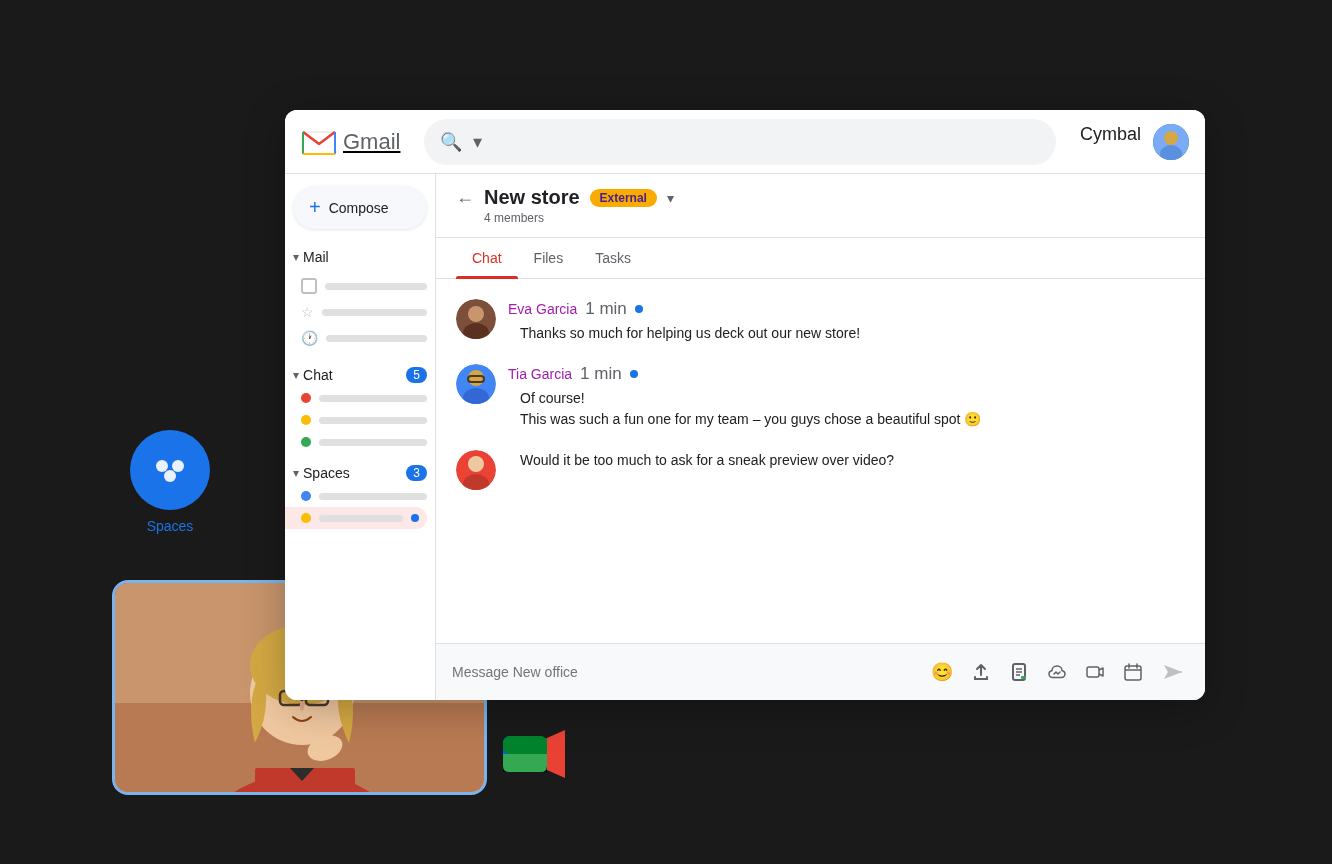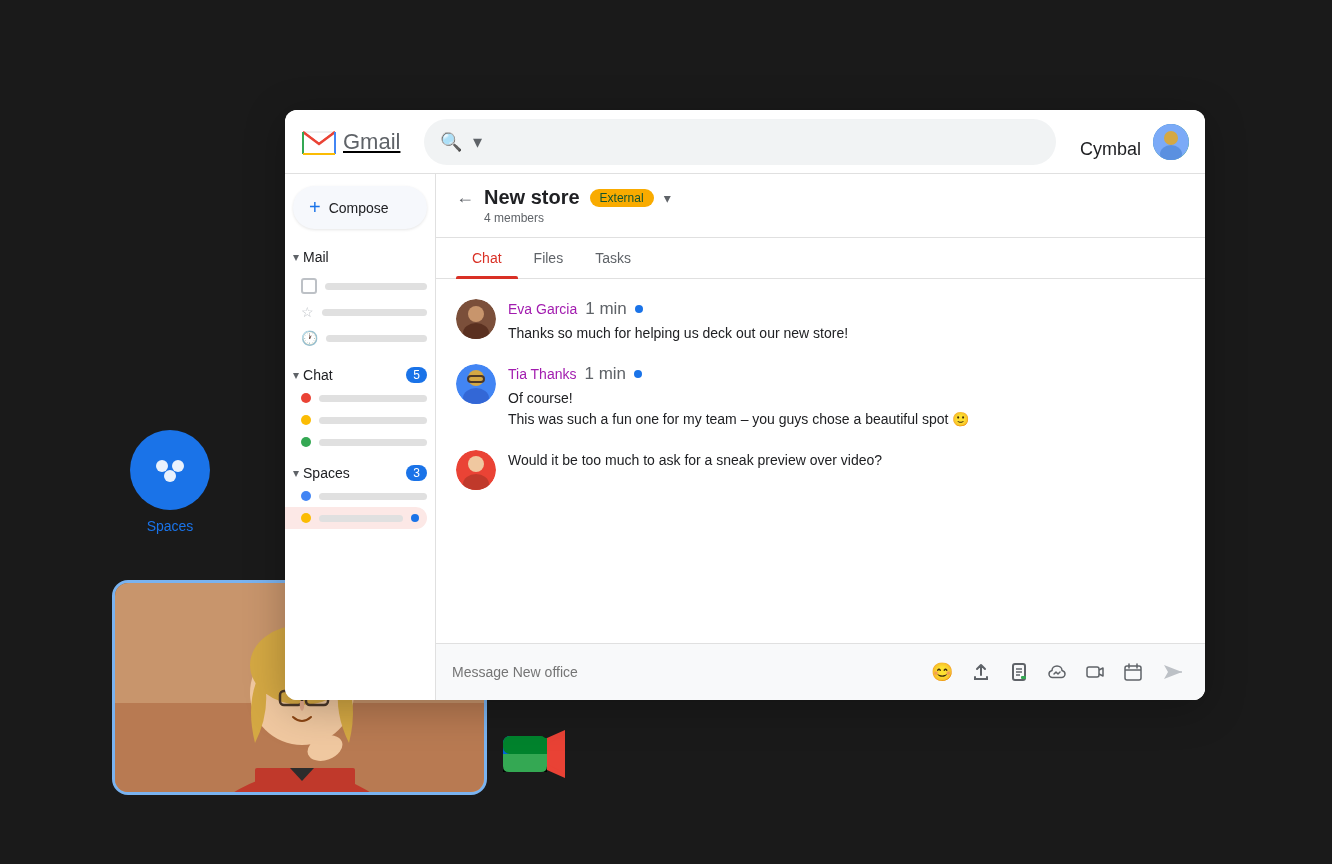--- a/index.html
+++ b/index.html
@@ -138,21 +138,21 @@
       color: #202124;
       flex: 1;
       outline: none;
     }
     .search-chevron {
       color: #5f6368;
       font-size: 18px;
     }
     .top-bar-right {
       display: flex;
-      align-items: flex-end;
+      align-items: flex-start;
       gap: 12px;
       margin-left: 24px;
     }
     .cymbal-text {
       font-size: 18px;
       color: #202124;
       font-weight: 500;
     }
     .avatar {
       width: 36px;
@@ -310,25 +310,25 @@
       color: #5f6368;
       cursor: pointer;
     }
     .chat-title {
       font-size: 20px;
       font-weight: 700;
       color: #202124;
     }
     .external-badge {
       background: #f9ab00;
-      color: #14532d;
+      color: #4c1d95;
       border-radius: 12px;
       padding: 2px 10px;
       font-size: 12px;
-      font-weight: 400;
+      font-weight: 700;
     }
     .dropdown-arrow {
       font-size: 14px;
       color: #5f6368;
     }
     .members-count {
       font-size: 12px;
       color: #5f6368;
       margin-left: 28px;
     }
@@ -405,20 +405,21 @@
     .message-online-dot {
       width: 8px;
       height: 8px;
       background: #1a73e8;
       border-radius: 50%;
     }
     .message-text {
       font-size: 14px;
       color: #202124;
       line-height: 1.5;
+      margin-left: 12px;
     }
 
     
     .input-area {
       padding: 12px 16px;
       border-top: 1px solid #e0e0e0;
       background: #f8f9fa;
       display: flex;
       align-items: center;
       gap: 8px;
@@ -700,21 +701,21 @@
           <div class="message-avatar">
             <svg width="40" height="40" viewBox="0 0 40 40" xmlns="http://www.w3.org/2000/svg">
               <circle cx="20" cy="20" r="20" fill="#4285f4"></circle>
               <circle cx="20" cy="14" r="8" fill="#d4a843"></circle>
               <rect x="12" y="12" width="16" height="6" rx="3" fill="none" stroke="#4a3728" stroke-width="2"></rect>
               <ellipse cx="20" cy="34" rx="13" ry="10" fill="#3367d6"></ellipse>
             </svg>
           </div>
           <div class="message-content">
             <div class="message-header">
-              <span class="message-sender">Tia Thanks</span>
+              <span class="message-sender">Tia Garcia</span>
               <span class="message-time">1 min</span>
               <div class="message-online-dot"></div>
             </div>
             <div class="message-text">Of course!<br>This was such a fun one for my team – you guys chose a beautiful spot 🙂</div>
           </div>
         </div>
 
         <div class="message">
           <div class="message-avatar">
             <svg width="40" height="40" viewBox="0 0 40 40" xmlns="http://www.w3.org/2000/svg">

